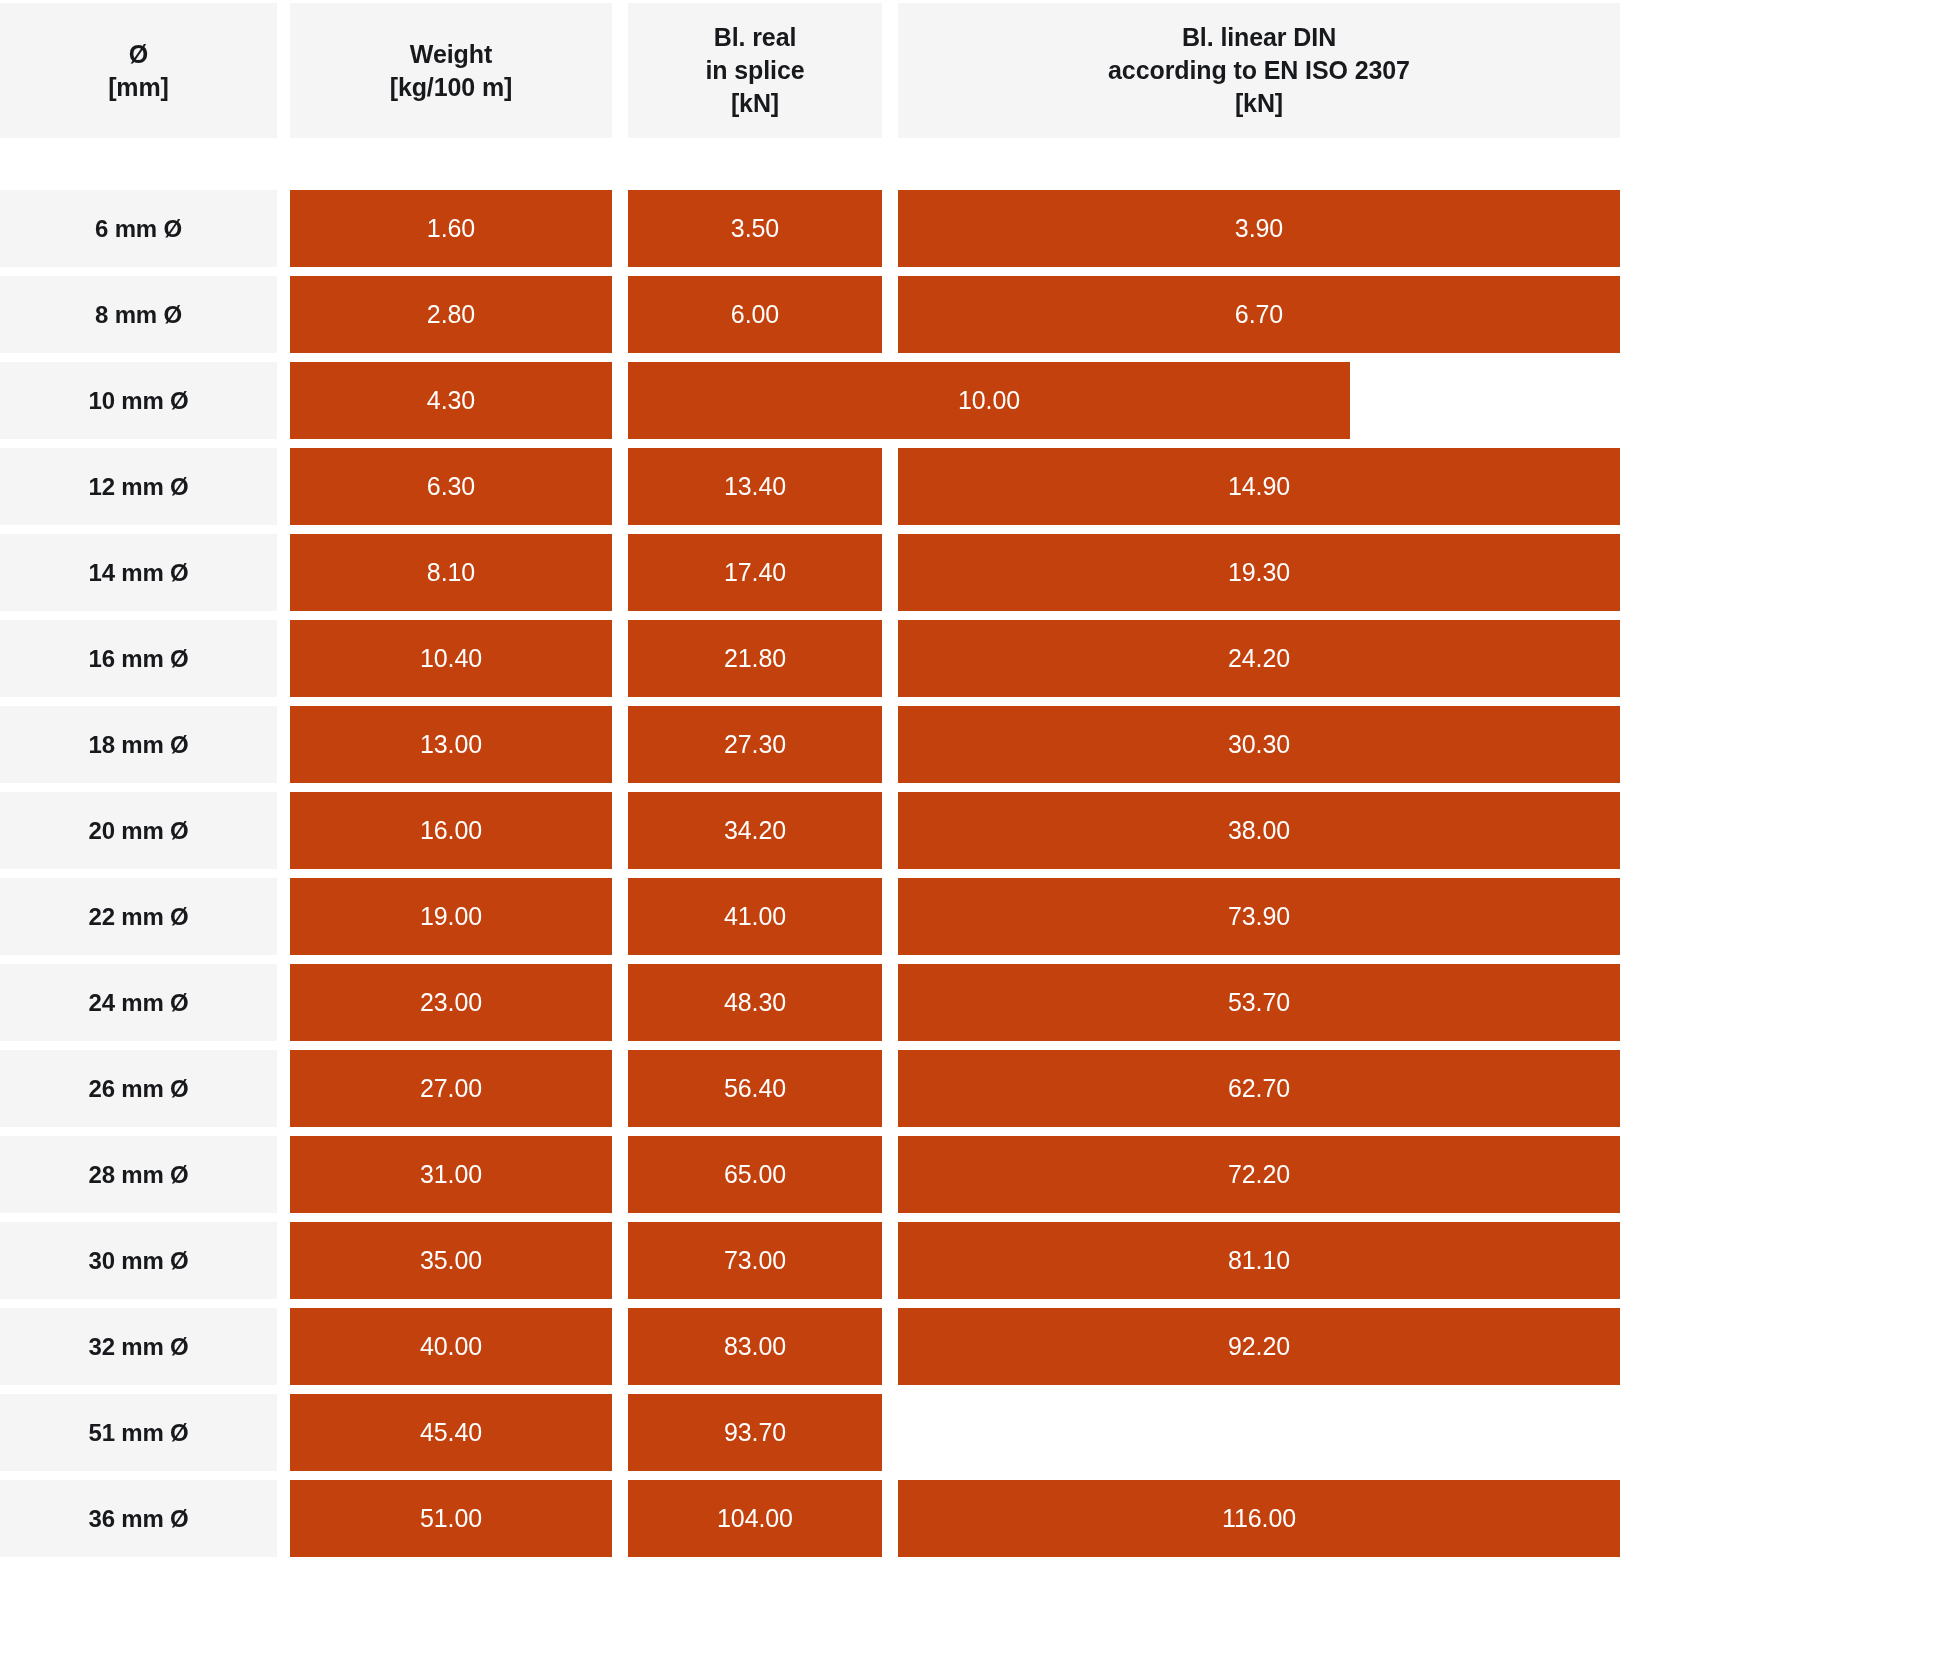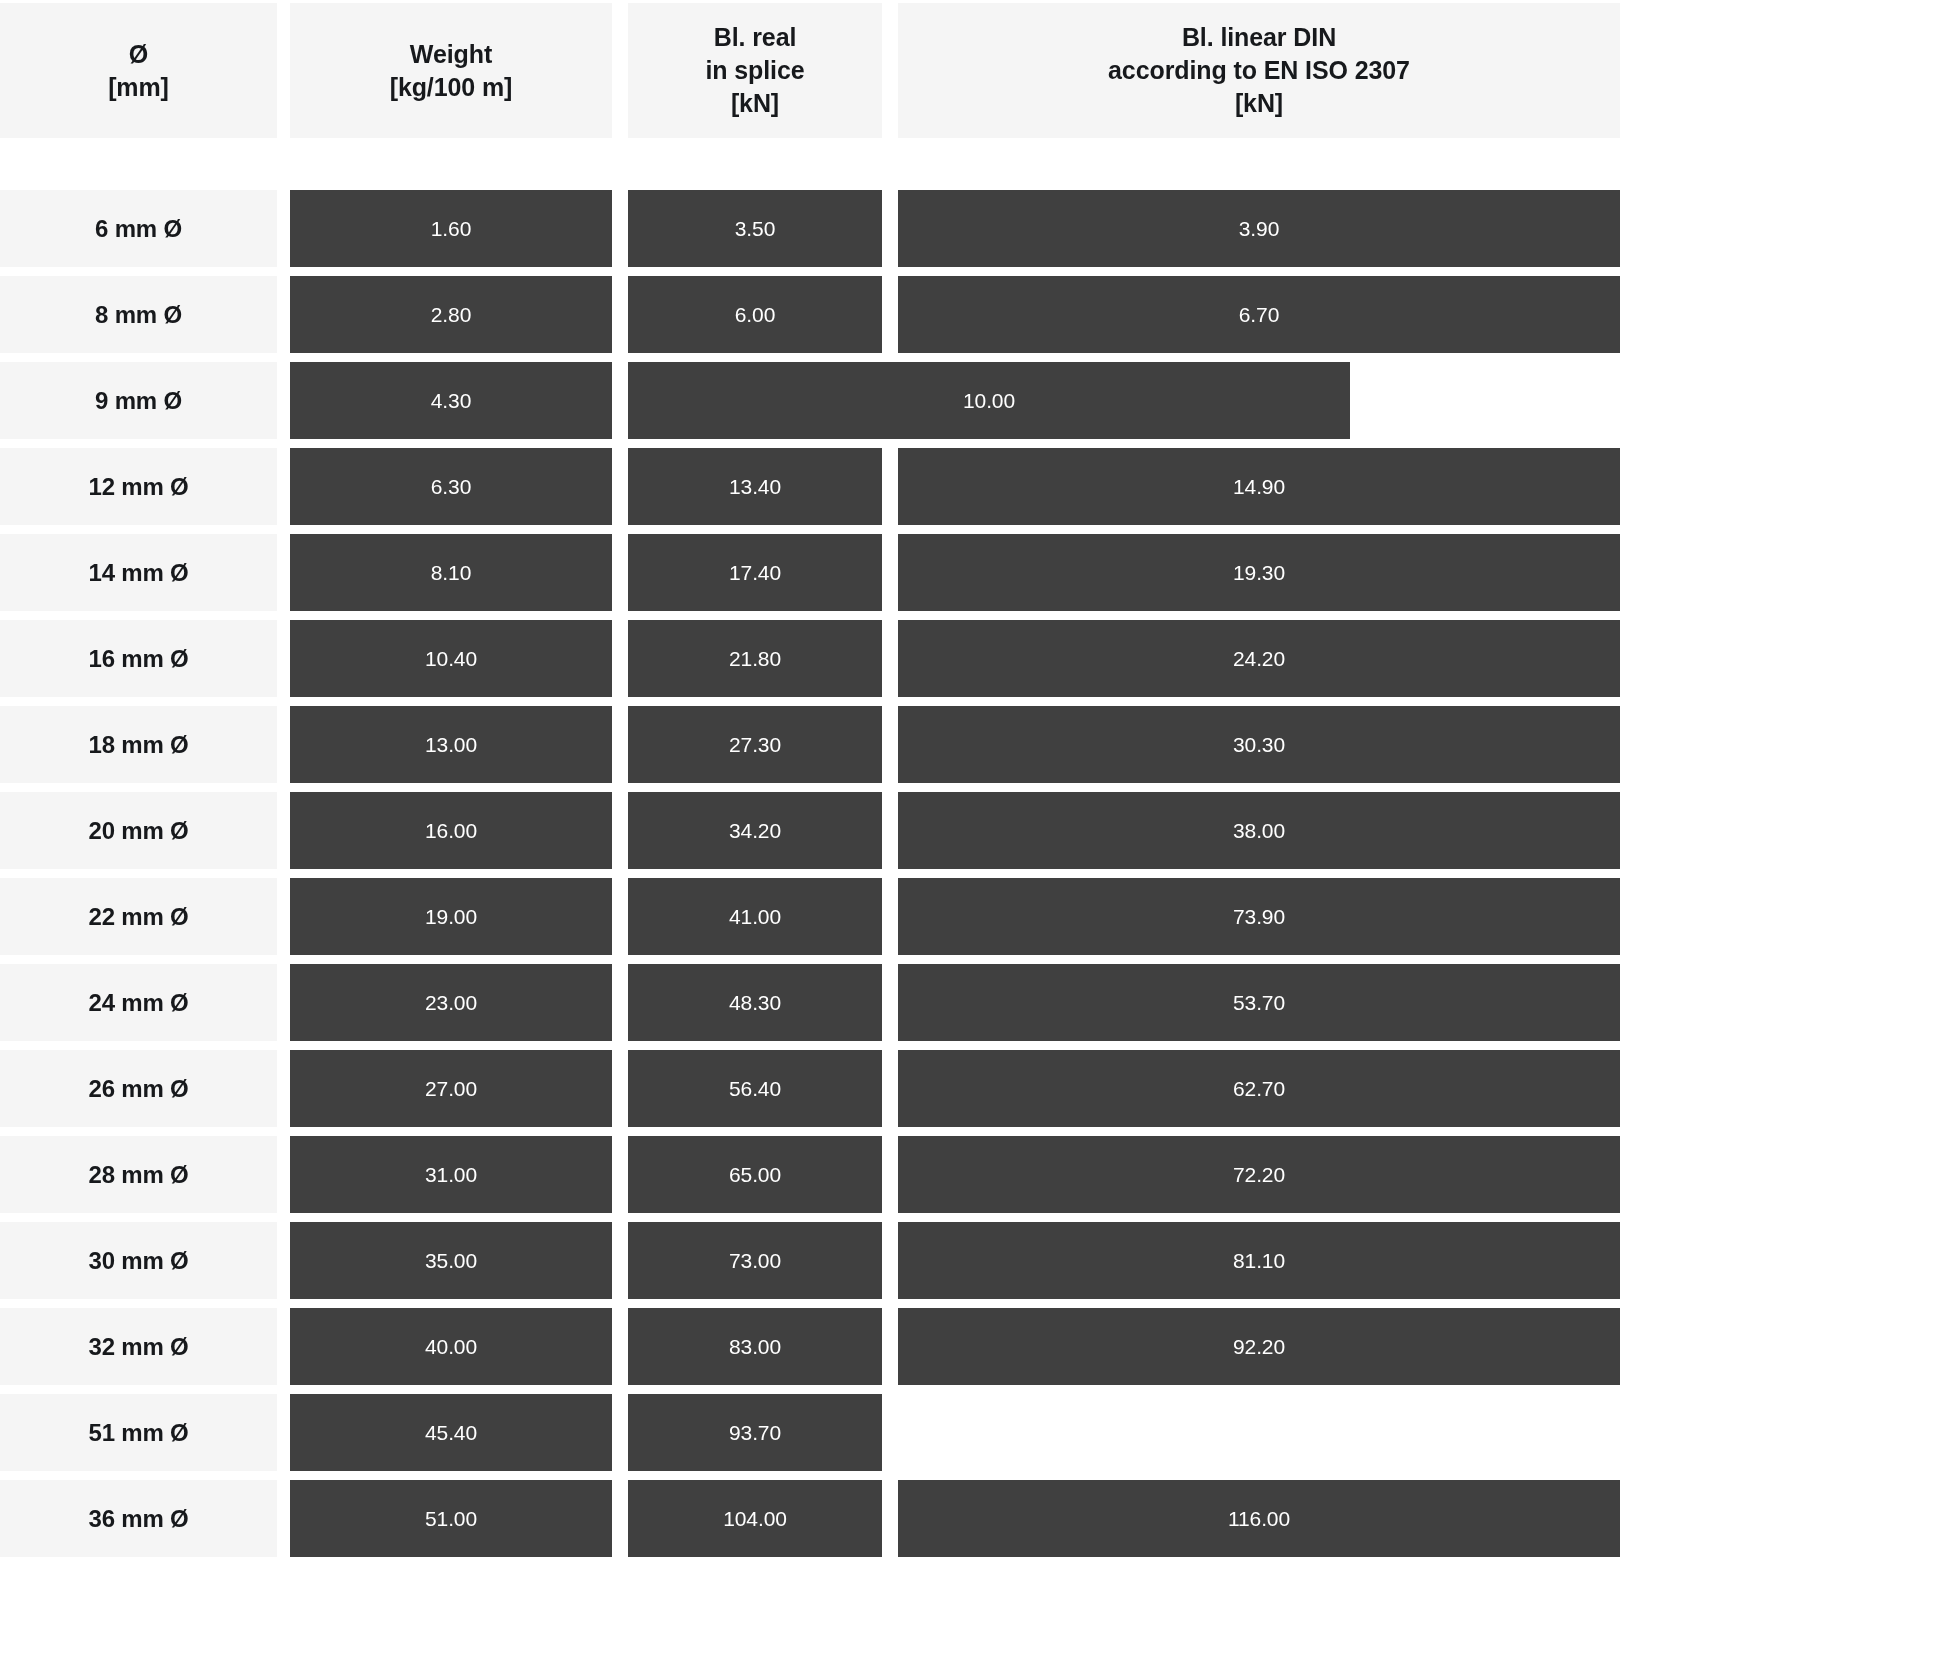--- a/index.html
+++ b/index.html
@@ -67,27 +67,27 @@
     background: #f5f5f5;
     display: flex;
     align-items: center;
     justify-content: center;
     color: #17191c;
     font-weight: bold;
     font-size: 24px;
     letter-spacing: -0.2px;
   }
   .bar-cell {
-    background: #404040;
+    background: #c2410c;
     display: flex;
     align-items: center;
     justify-content: center;
     color: #ffffff;
     font-weight: normal;
-    font-size: 21px;
+    font-size: 25px;
     letter-spacing: -0.1px;
   }
 </style>
 </head>
 <body>
 
 <div class="table-wrap">
 
   <div class="row header-row">
     <div class="header-cell c1">
@@ -119,21 +119,21 @@
         <div class="bar-cell c3">3.50</div>
         <div class="bar-cell c4">3.90</div>
       </div>
       <div class="row data-row">
         <div class="label-cell c1">8 mm Ø</div>
         <div class="bar-cell c2">2.80</div>
         <div class="bar-cell c3">6.00</div>
         <div class="bar-cell c4">6.70</div>
       </div>
       <div class="row data-row">
-        <div class="label-cell c1">9 mm Ø</div>
+        <div class="label-cell c1">10 mm Ø</div>
         <div class="bar-cell c2">4.30</div>
         <div class="bar-cell c4">10.00</div>
       </div>
       <div class="row data-row">
         <div class="label-cell c1">12 mm Ø</div>
         <div class="bar-cell c2">6.30</div>
         <div class="bar-cell c3">13.40</div>
         <div class="bar-cell c4">14.90</div>
       </div>
       <div class="row data-row">

